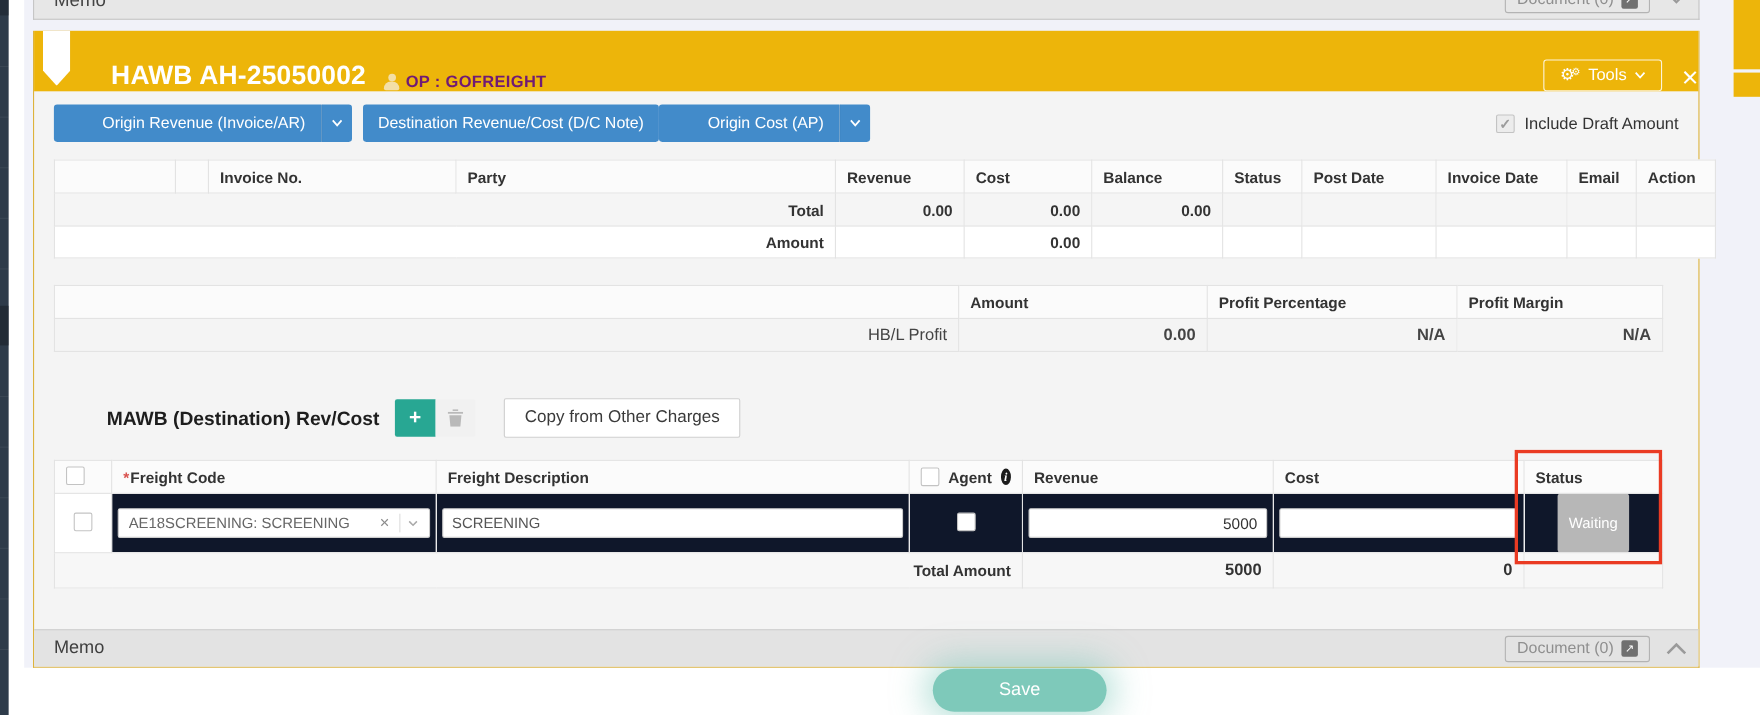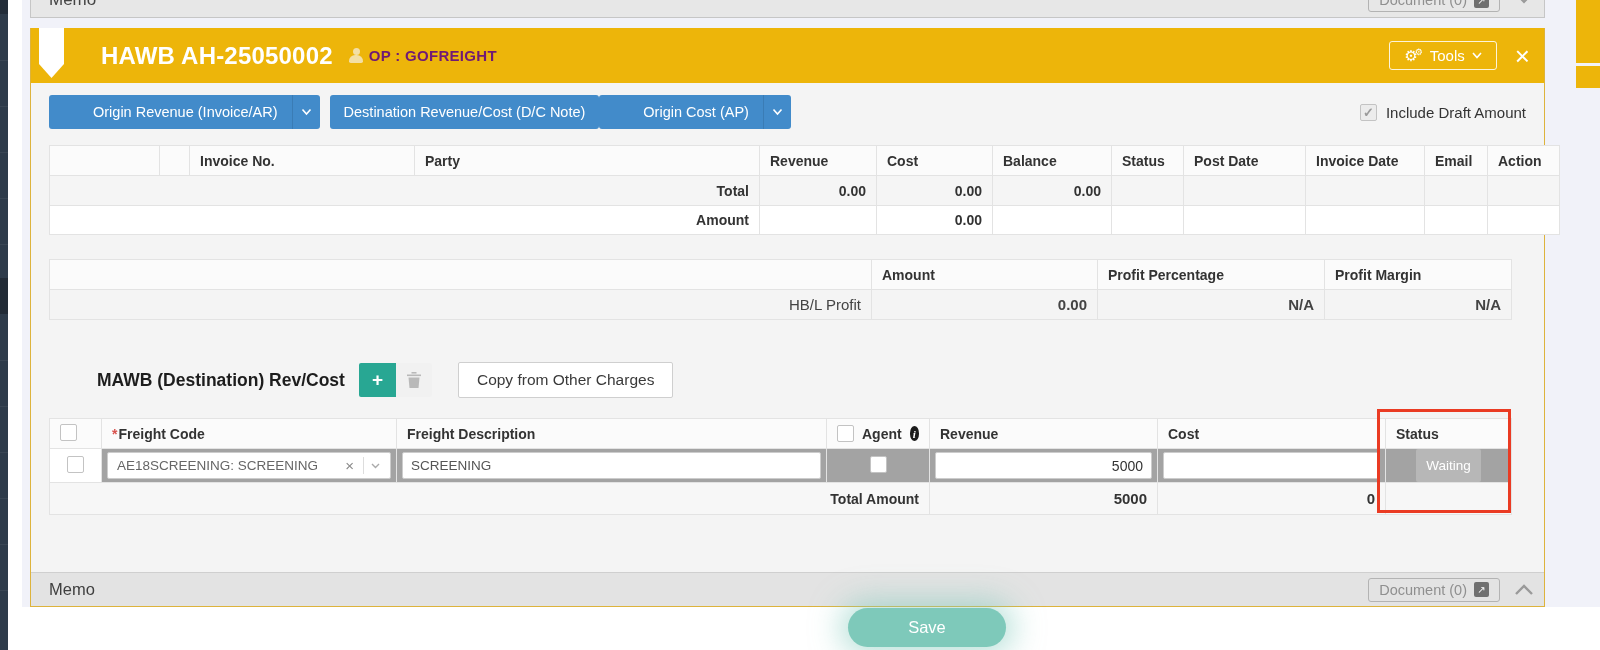--- a/index.html
+++ b/index.html
@@ -25,21 +25,21 @@
              background:#e7e7e7; border:1px solid #c6c6c6; border-top:none; overflow:hidden; }
   .top-bar .memo-cut { position:absolute; left:18px; top:-10px; font-size:17px; color:#444; }
   .top-bar .doc-btn-cut { position:absolute; right:44px; top:-12px; }
   .top-bar .chev-cut { position:absolute; right:12px; top:-6px; color:#9a9a9a; }
 
   
   .modal { position:absolute; left:30px; top:28px; width:1515px; height:579px;
            border:1px solid #ddb33c; border-top:none; display:flex; flex-direction:column;
            background:#f4f4f4; }
   .m-header { position:relative; height:55px; background:#edb50a; flex:0 0 55px;
-              display:flex; align-items:center; padding-right:14px; }
+              display:flex; align-items:flex-end; }
   .bookmark { position:absolute; left:8px; top:0; width:25px; height:50px; background:#fff;
               clip-path:polygon(0 0,100% 0,100% 72%,50% 100%,0 72%);
               filter:drop-shadow(0 2px 2px rgba(0,0,0,0.25)); }
   .m-title { margin-left:70px; color:#fff; font-size:24px; font-weight:600; letter-spacing:0.2px; }
   .op-wrap { display:flex; align-items:center; margin-left:16px; gap:6px; }
   .person-ico { position:relative; width:14px; height:15px; display:inline-block; }
   .person-ico::before { content:""; position:absolute; left:4px; top:0; width:7px; height:7px;
                         border-radius:50%; background:#f3dfa6; }
   .person-ico::after  { content:""; position:absolute; left:0; top:7px; width:14px; height:8px;
                         border-radius:7px 7px 2px 2px; background:#f3dfa6; }
@@ -94,39 +94,39 @@
              border-radius:2px 0 0 2px; display:flex; align-items:center; justify-content:center;
              font-size:19px; font-weight:700; cursor:pointer; }
   .trash-btn { width:36px; height:34px; background:#f1f1f1; border-radius:0 2px 2px 0;
                display:flex; align-items:center; justify-content:center; cursor:pointer; }
   .copy-btn { margin-left:26px; height:36px; background:#fff; border:1px solid #cfcfcf; border-radius:2px;
               display:flex; align-items:center; padding:0 18px; font-size:15.5px; color:#3a3a3a; cursor:pointer; }
 
   
   .freight-wrap { position:relative; margin-top:20px; }
   .freight-tbl th { height:30px; }
-  .freight-tbl tr.data-row td { background:#a3a3a3; height:34px; }
+  .freight-tbl tr.data-row td { background:#0f172a; height:34px; }
   .freight-tbl tr.data-row td.cb-cell { background:#fff; }
   .freight-tbl tr.total-row td { background:#f7f7f7; height:32px; }
   .req { color:#d9534f; margin-right:1px; font-weight:700; }
   .agent-head { display:flex; align-items:center; gap:8px; font-weight:700; }
   .info-ico { width:15px; height:15px; border-radius:50%; background:#1c1c1c; color:#fff;
               font-family:"Liberation Serif", serif; font-style:italic; font-weight:700;
               font-size:11px; display:inline-flex; align-items:center; justify-content:center; }
   .select-box { display:flex; align-items:center; background:#fff; border:1px solid #ccc; border-radius:2px;
                 height:27px; padding:0 6px 0 9px; cursor:pointer; }
   .select-box .sel-text { flex:1 1 auto; font-size:13.5px; color:#666; overflow:hidden; white-space:nowrap; }
   .sel-clear { color:#8a8a8a; font-size:15px; padding:0 6px; cursor:pointer; }
   .sel-div { width:1px; height:17px; background:#ddd; margin:0 3px; }
   .sel-caret { padding:0 4px; display:flex; align-items:center; cursor:pointer; }
   .txt-input { width:100%; height:27px; border:1px solid #ccc; border-radius:2px; background:#fff;
                font-family:"Liberation Sans", sans-serif; font-size:13.5px; color:#555; padding:0 8px; }
   .num-input { text-align:right; font-size:14px; color:#333; }
   .waiting-badge { display:inline-block; background:#b7b7b7; color:#fff; font-size:13.5px;
-                   padding:9px 10px; border-radius:2px; }
+                   padding:19px 10px; border-radius:2px; }
   .status-cell { text-align:center; }
   .total-amount-label { font-weight:700; font-size:16px; color:#222; }
   .red-rect { position:absolute; left:1328px; top:-9px; width:134px; height:104px;
               border:3px solid #ea3b23; pointer-events:none; }
 
   
   .memo-bar { flex:0 0 34px; background:#e3e3e3; border-top:1px solid #cfcfcf;
               display:flex; align-items:center; padding:0 10px 0 18px; }
   .memo-label { font-size:16.5px; color:#3f3f3f; }
   .doc-btn { display:flex; align-items:center; gap:7px; border:1px solid #b3b3b3; border-radius:3px;

